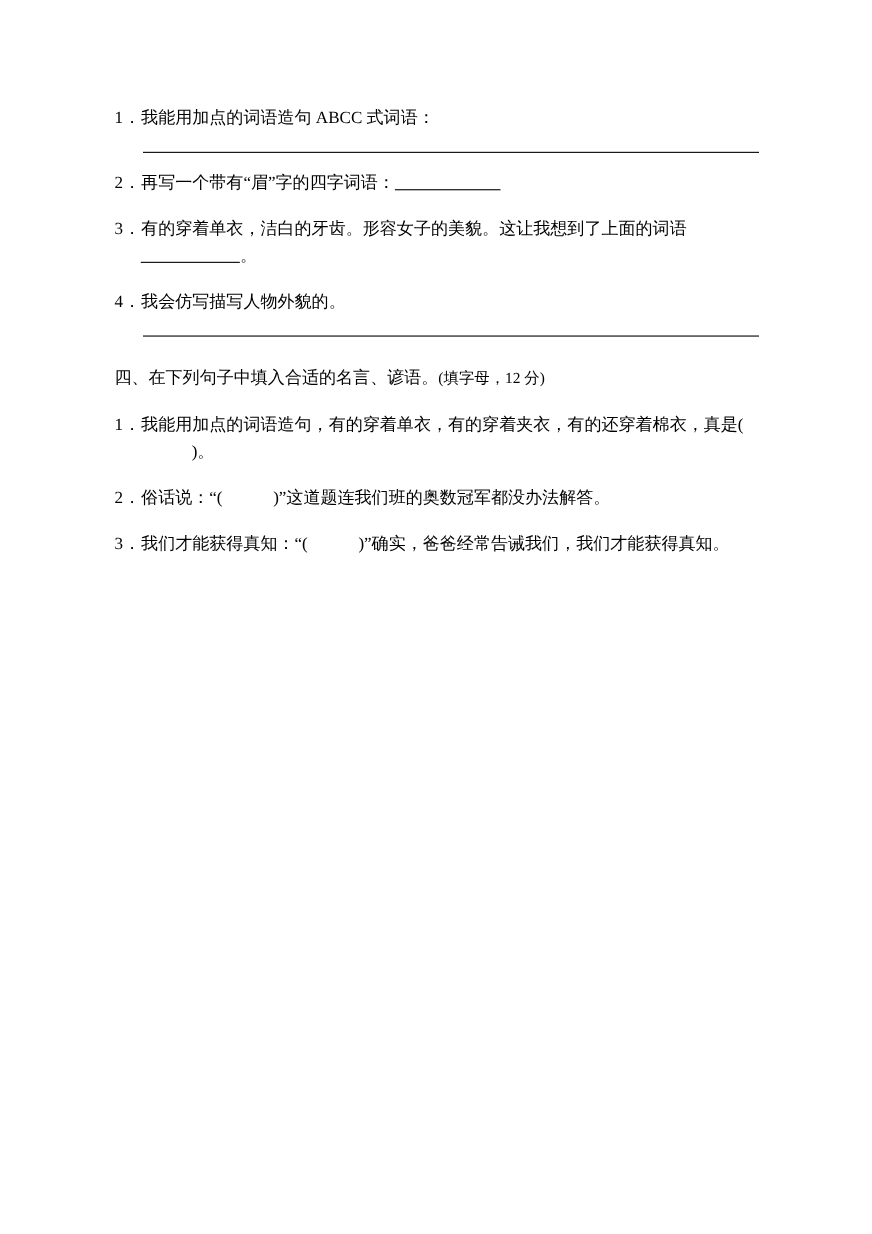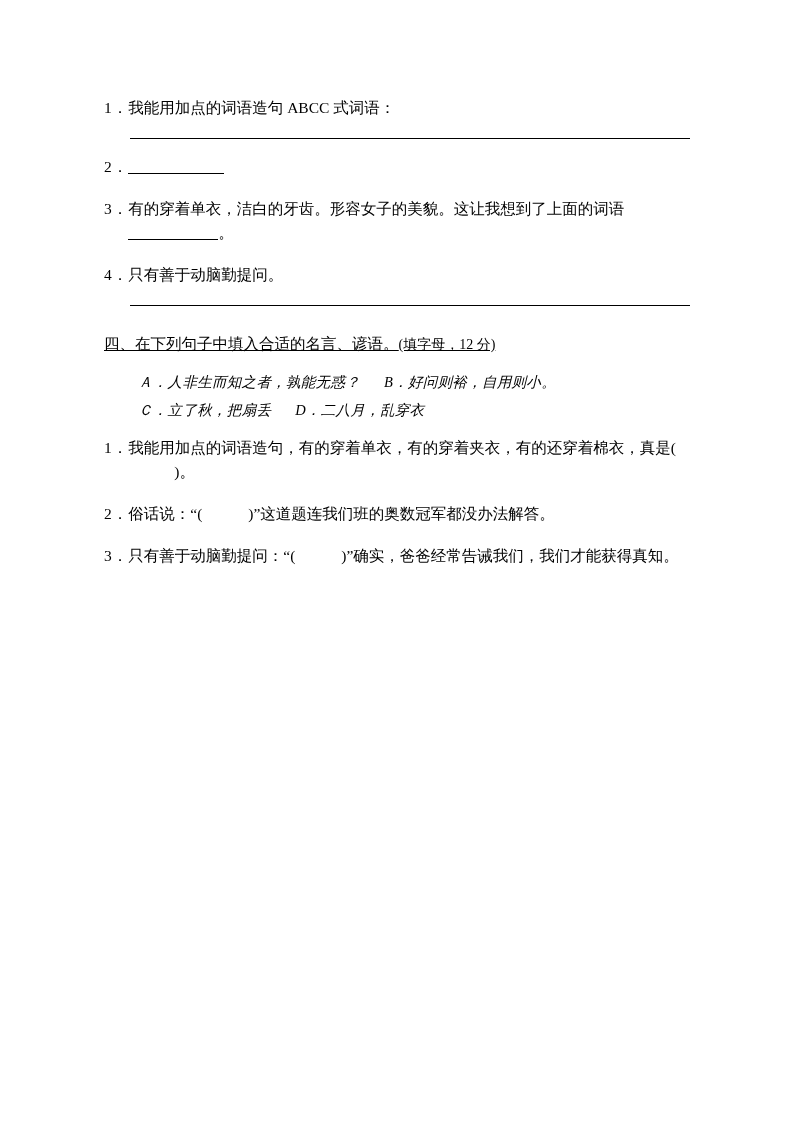--- a/index.html
+++ b/index.html
@@ -57,21 +57,20 @@
     height: 1em;
     vertical-align: -2px;
   }
   .inline-blank.short {
     min-width: 90px;
   }
   .section-head {
     font-size: 15.5px;
     margin: 26px 0 14px 0;
     line-height: 1.5;
-    text-decoration: underline;
   }
   .section-head .paren {
     font-size: 14px;
   }
   .choices {
     font-family: "Liberation Serif", "DejaVu Serif", serif;
     font-style: italic;
     font-size: 14.5px;
     line-height: 1.9;
     margin-left: 34px;
@@ -98,58 +97,50 @@
   <div class="content">
 
     <div class="q-item">
       <span class="q-num">1．</span>
       <span class="q-text">我能用加点的词语造句 ABCC 式词语：</span>
     </div>
     <div class="blank-rule"></div>
 
     <div class="q-item">
       <span class="q-num">2．</span>
-      <span class="q-text"><span class="inline-blank"></span></span>
+      <span class="q-text"><span>再写一个带有“眉”字的四字词语：</span><span class="inline-blank"></span></span>
     </div>
 
     <div class="q-item">
       <span class="q-num">3．</span>
       <span class="q-text"><span>有的穿着单衣，洁白的牙齿。形容女子的美貌。这让我想到了上面的词语</span><span class="inline-blank short"></span><span>。</span></span>
     </div>
 
     <div class="q-item">
       <span class="q-num">4．</span>
-      <span class="q-text">只有善于动脑勤提问。</span>
+      <span class="q-text">我会仿写描写人物外貌的。</span>
     </div>
     <div class="blank-rule"></div>
 
     <div class="section-head">
       <span>四、在下列句子中填入合适的名言、谚语。</span><span class="paren">(填字母，12 分)</span>
     </div>
 
-    <div class="choices">
-      <div class="row">
-        <span>Ａ．人非生而知之者，孰能无惑？</span><span class="gap"></span><span>B．好问则裕，自用则小。</span>
-      </div>
-      <div class="row">
-        <span>Ｃ．立了秋，把扇丢</span><span class="gap"></span><span>D．二八月，乱穿衣</span>
-      </div>
-    </div>
 
     <div class="spacer-sm"></div>
 
     <div class="q-item">
       <span class="q-num">1．</span>
       <span class="q-text"><span>我能用加点的词语造句，有的穿着单衣，有的穿着夹衣，有的还穿着棉衣，真是(</span><span class="fill-paren"></span><span>)。</span></span>
     </div>
 
     <div class="q-item">
       <span class="q-num">2．</span>
       <span class="q-text"><span>俗话说：“(</span><span class="fill-paren"></span><span>)”这道题连我们班的奥数冠军都没办法解答。</span></span>
     </div>
 
     <div class="q-item">
       <span class="q-num">3．</span>
-      <span class="q-text"><span>只有善于动脑勤提问：“(</span><span class="fill-paren"></span><span>)”确实，爸爸经常告诫我们，我们才能获得真知。</span></span>
+      <span class="q-text"><span>我们才能获得真知：“(</span><span class="fill-paren"></span><span>)”确实，爸爸经常告诫我们，我们才能获得真知。</span></span>
     </div>
 
   </div>
 </div>
 
 </body></html>

